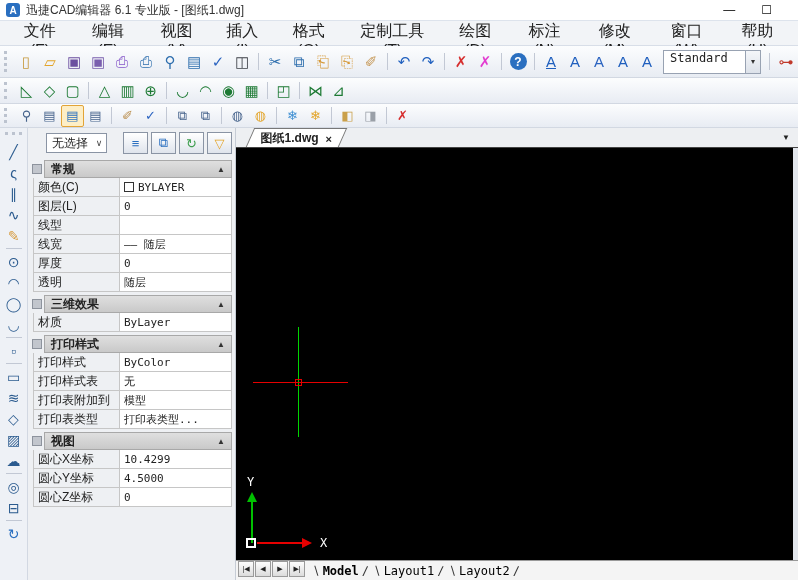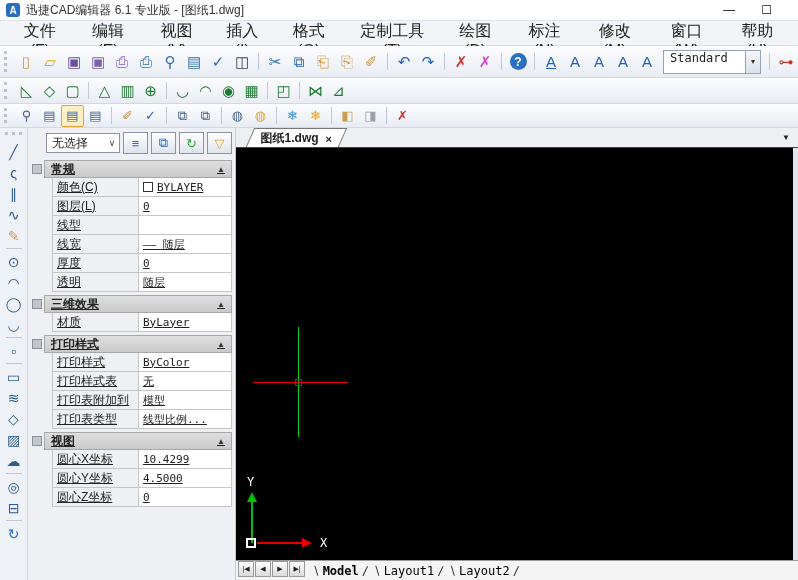--- a/index.html
+++ b/index.html
@@ -51,35 +51,35 @@
             align-items:center;padding-top:2px;}
   .draw-bar::before{content:"";height:3px;width:65%;border-top:3px dotted #bcc3cf;margin:2px 0 3px;}
   .draw-bar .tbtn{width:22px;height:21px;}
   .draw-bar .glyph{font-size:14px;color:#2b5b8f;}
   .v-sep{height:1px;width:16px;background:#c2c8d4;margin:2px 0;}
 
   
   .props{width:208px;background:#eef0f3;border-right:1px solid #c6ccd5;display:flex;flex-direction:column;}
   .p-title{height:22px;display:flex;align-items:center;font-size:13px;font-weight:bold;padding-left:16px;position:relative;}
   .p-title::before{content:"";position:absolute;left:5px;top:4px;bottom:4px;border-left:3px dotted #b7bdc8;}
-  .p-toolbar{height:30px;display:flex;align-items:center;gap:3px;padding:0 3px 0 18px;}
+  .p-toolbar{height:30px;display:flex;align-items:center;gap:16px;padding:0 3px 0 18px;}
   .p-dd{width:76px;height:20px;background:#fff;border:1px solid #8a94a4;display:flex;align-items:center;}
   .p-dd .val{flex:1;padding-left:5px;font-size:12px;}
   .p-dd .arrow{width:14px;text-align:center;font-size:9px;color:#444;}
   .p-btn{width:25px;height:22px;border:1px solid #8a94a4;background:linear-gradient(#ffffff,#dfe4ec);
          display:flex;align-items:center;justify-content:center;padding:0;}
   .p-btn .glyph{font-size:13px;}
 
   .p-table{flex:1;overflow:hidden;padding:2px 3px 0 3px;}
-  .p-section{margin-bottom:3px;position:relative;text-decoration:underline;}
+  .p-section{margin-bottom:3px;position:relative;}
   .p-header{height:18px;margin-left:13px;background:linear-gradient(#dfdfdf,#c9c9c9);border:1px solid #a8a8a8;
             display:flex;align-items:center;font-size:12px;font-weight:bold;padding:0 6px;}
   .p-header .collapse{margin-left:auto;font-size:8px;color:#333;}
   .p-section::before{content:"";position:absolute;left:1px;top:4px;width:8px;height:8px;background:#c2c6cd;border:1px solid #8d939d;}
-  .prow{display:flex;height:19px;margin-left:21px;border:1px solid #c6c6c6;border-top:none;background:#fff;}
+  .prow{display:flex;height:19px;margin-left:2px;border:1px solid #c6c6c6;border-top:none;background:#fff;}
   .plabel{width:86px;background:#eef0f3;border-right:1px solid #c6c6c6;font-size:12px;
           display:flex;align-items:center;padding-left:4px;color:#222;white-space:nowrap;overflow:hidden;}
   .pval{flex:1;display:flex;align-items:center;gap:4px;padding-left:4px;
         font-family:"DejaVu Sans Mono",monospace;font-size:11px;white-space:nowrap;overflow:hidden;}
   .swatch{display:none;width:10px;height:10px;border:1px solid #333;background:#fff;flex:0 0 auto;}
 
   
   .drawing{flex:1;display:flex;flex-direction:column;background:#f0f0f0;min-width:0;}
   .doc-tabbar{height:20px;background:#edeff2;display:flex;align-items:flex-end;border-bottom:1px solid #444;position:relative;}
   .doc-tab{height:19px;margin-left:14px;background:#fff;border:1px solid #777;border-bottom:none;
@@ -515,21 +515,21 @@
               </div>
               <div class="prow">
                 <span class="plabel lbl">打印表附加到</span>
                 <span class="pval">
                   <span class="val">模型</span>
                 </span>
               </div>
               <div class="prow">
                 <span class="plabel lbl">打印表类型</span>
                 <span class="pval">
-                  <span class="val">线型比例...</span>
+                  <span class="val">打印表类型...</span>
                 </span>
               </div>
             </div>
         </div>
 
         <div class="p-section">
           <div class="p-header">
             <span class="lbl">视图</span>
             <span class="collapse">▲</span>
           </div>

